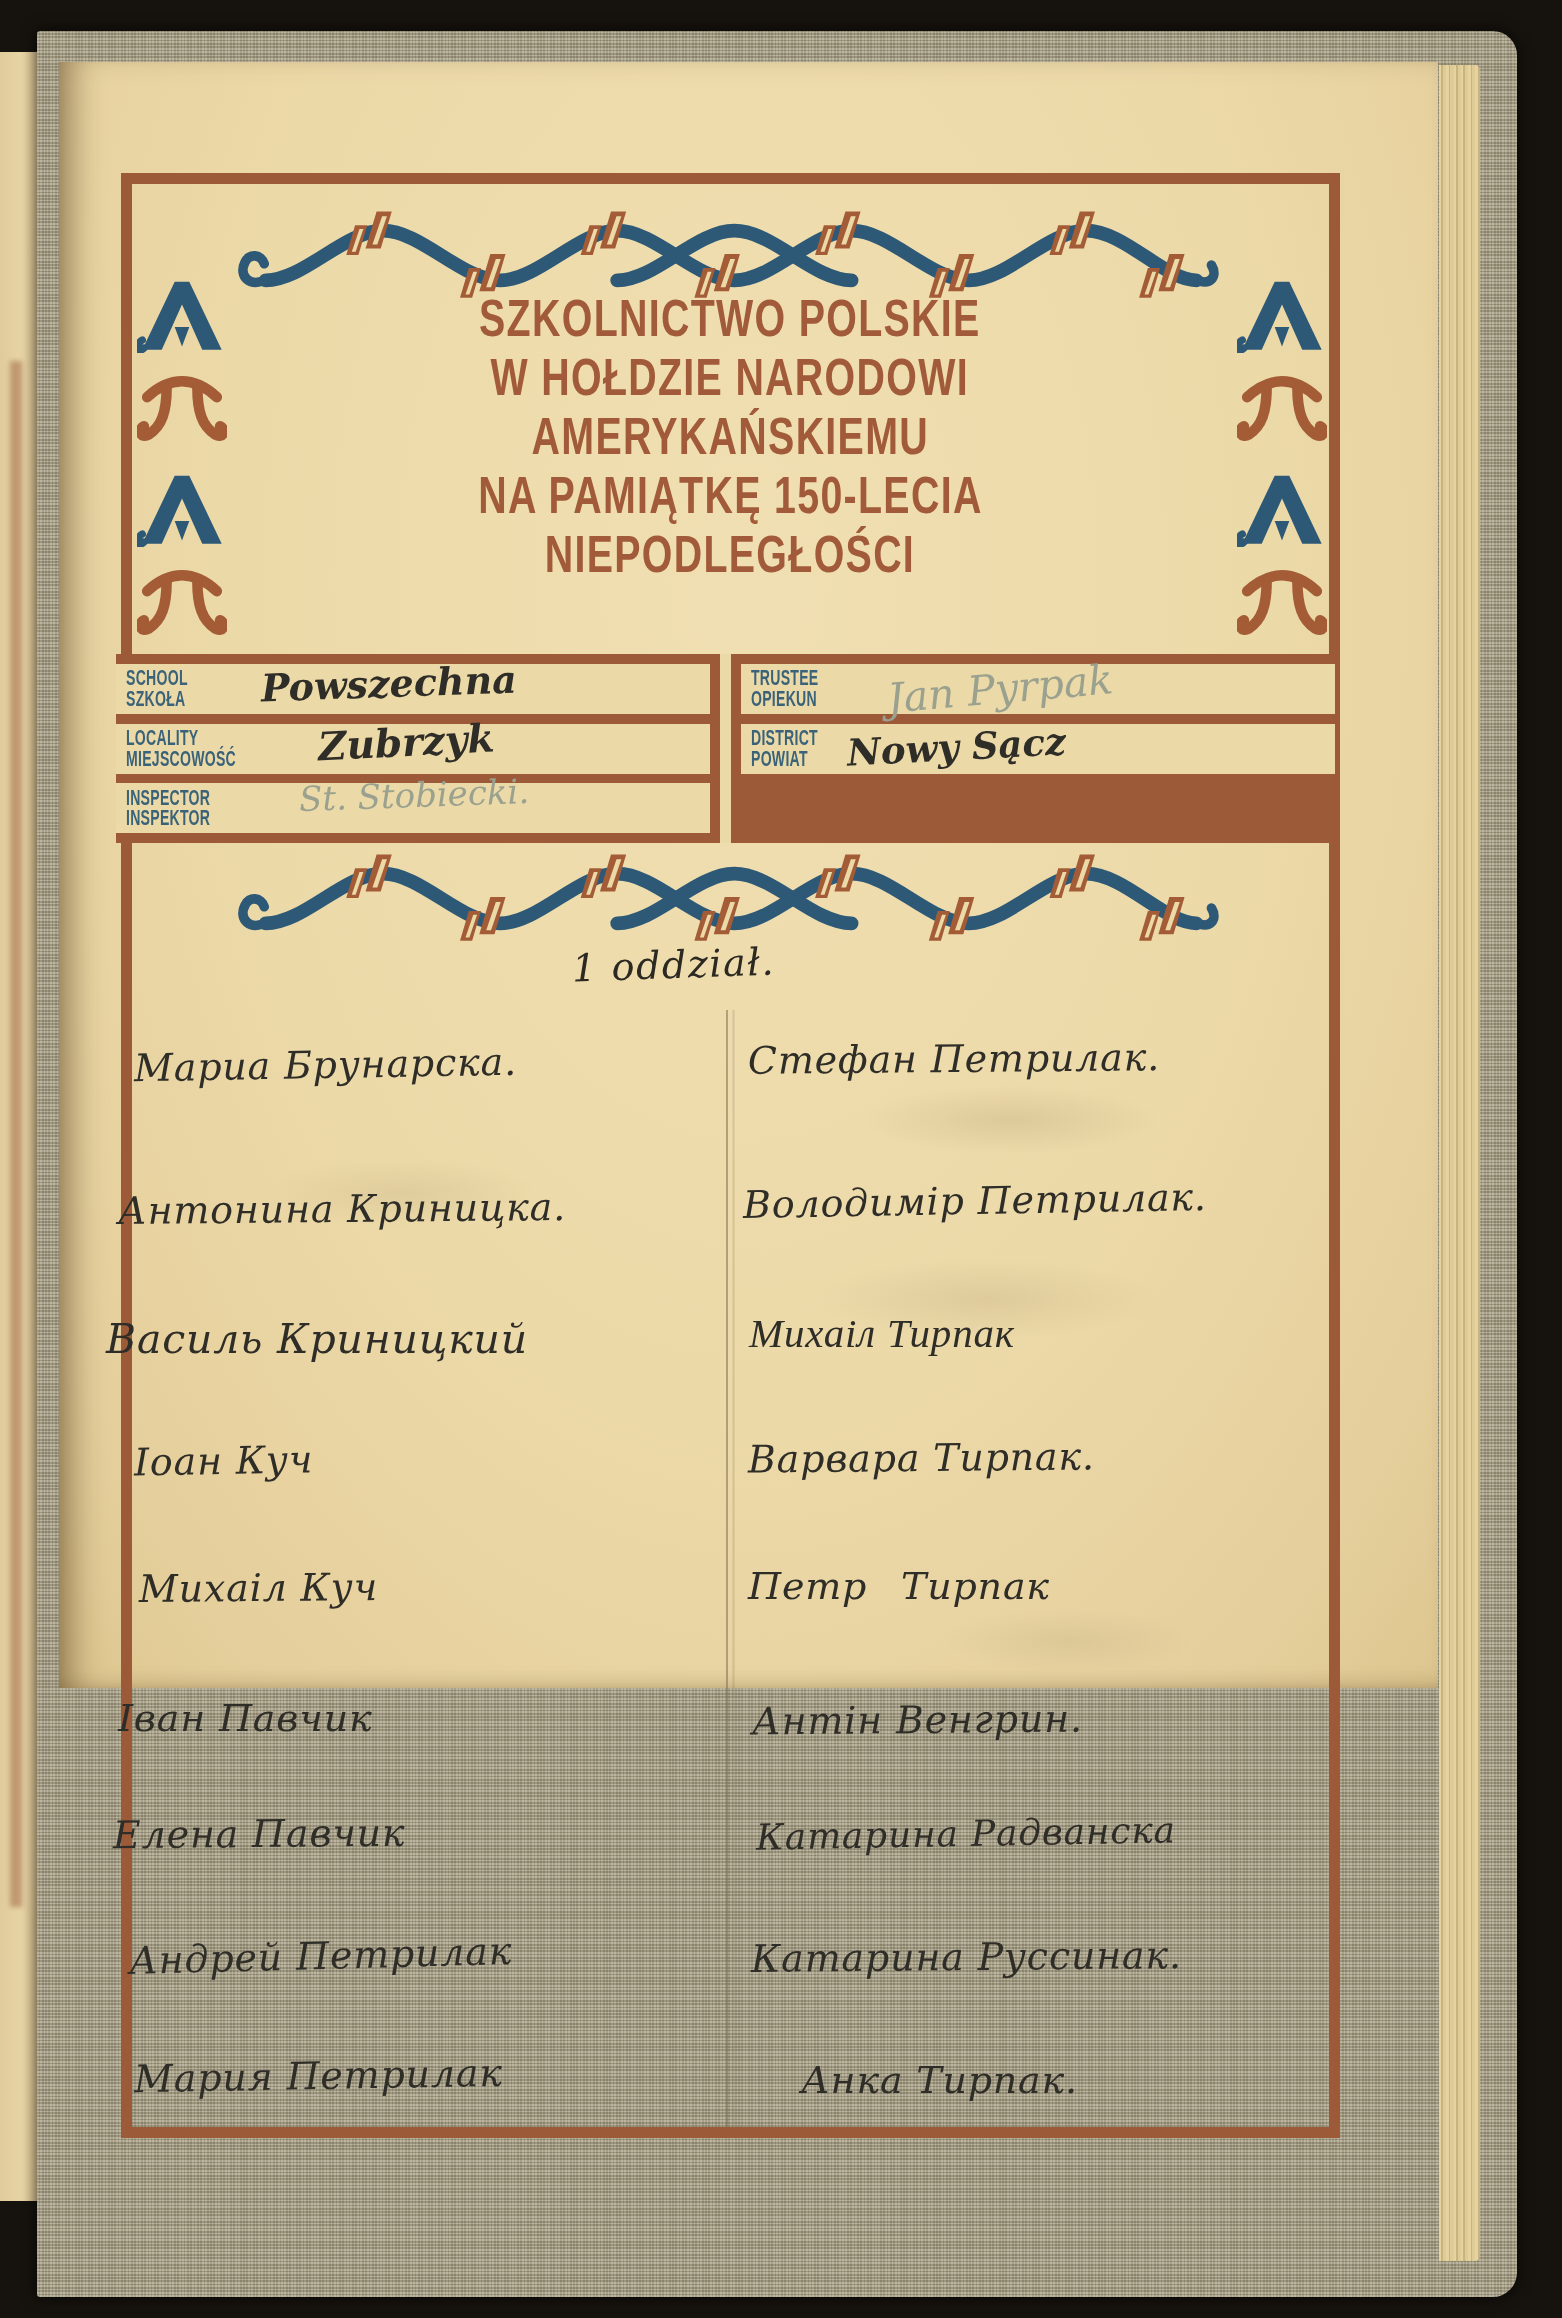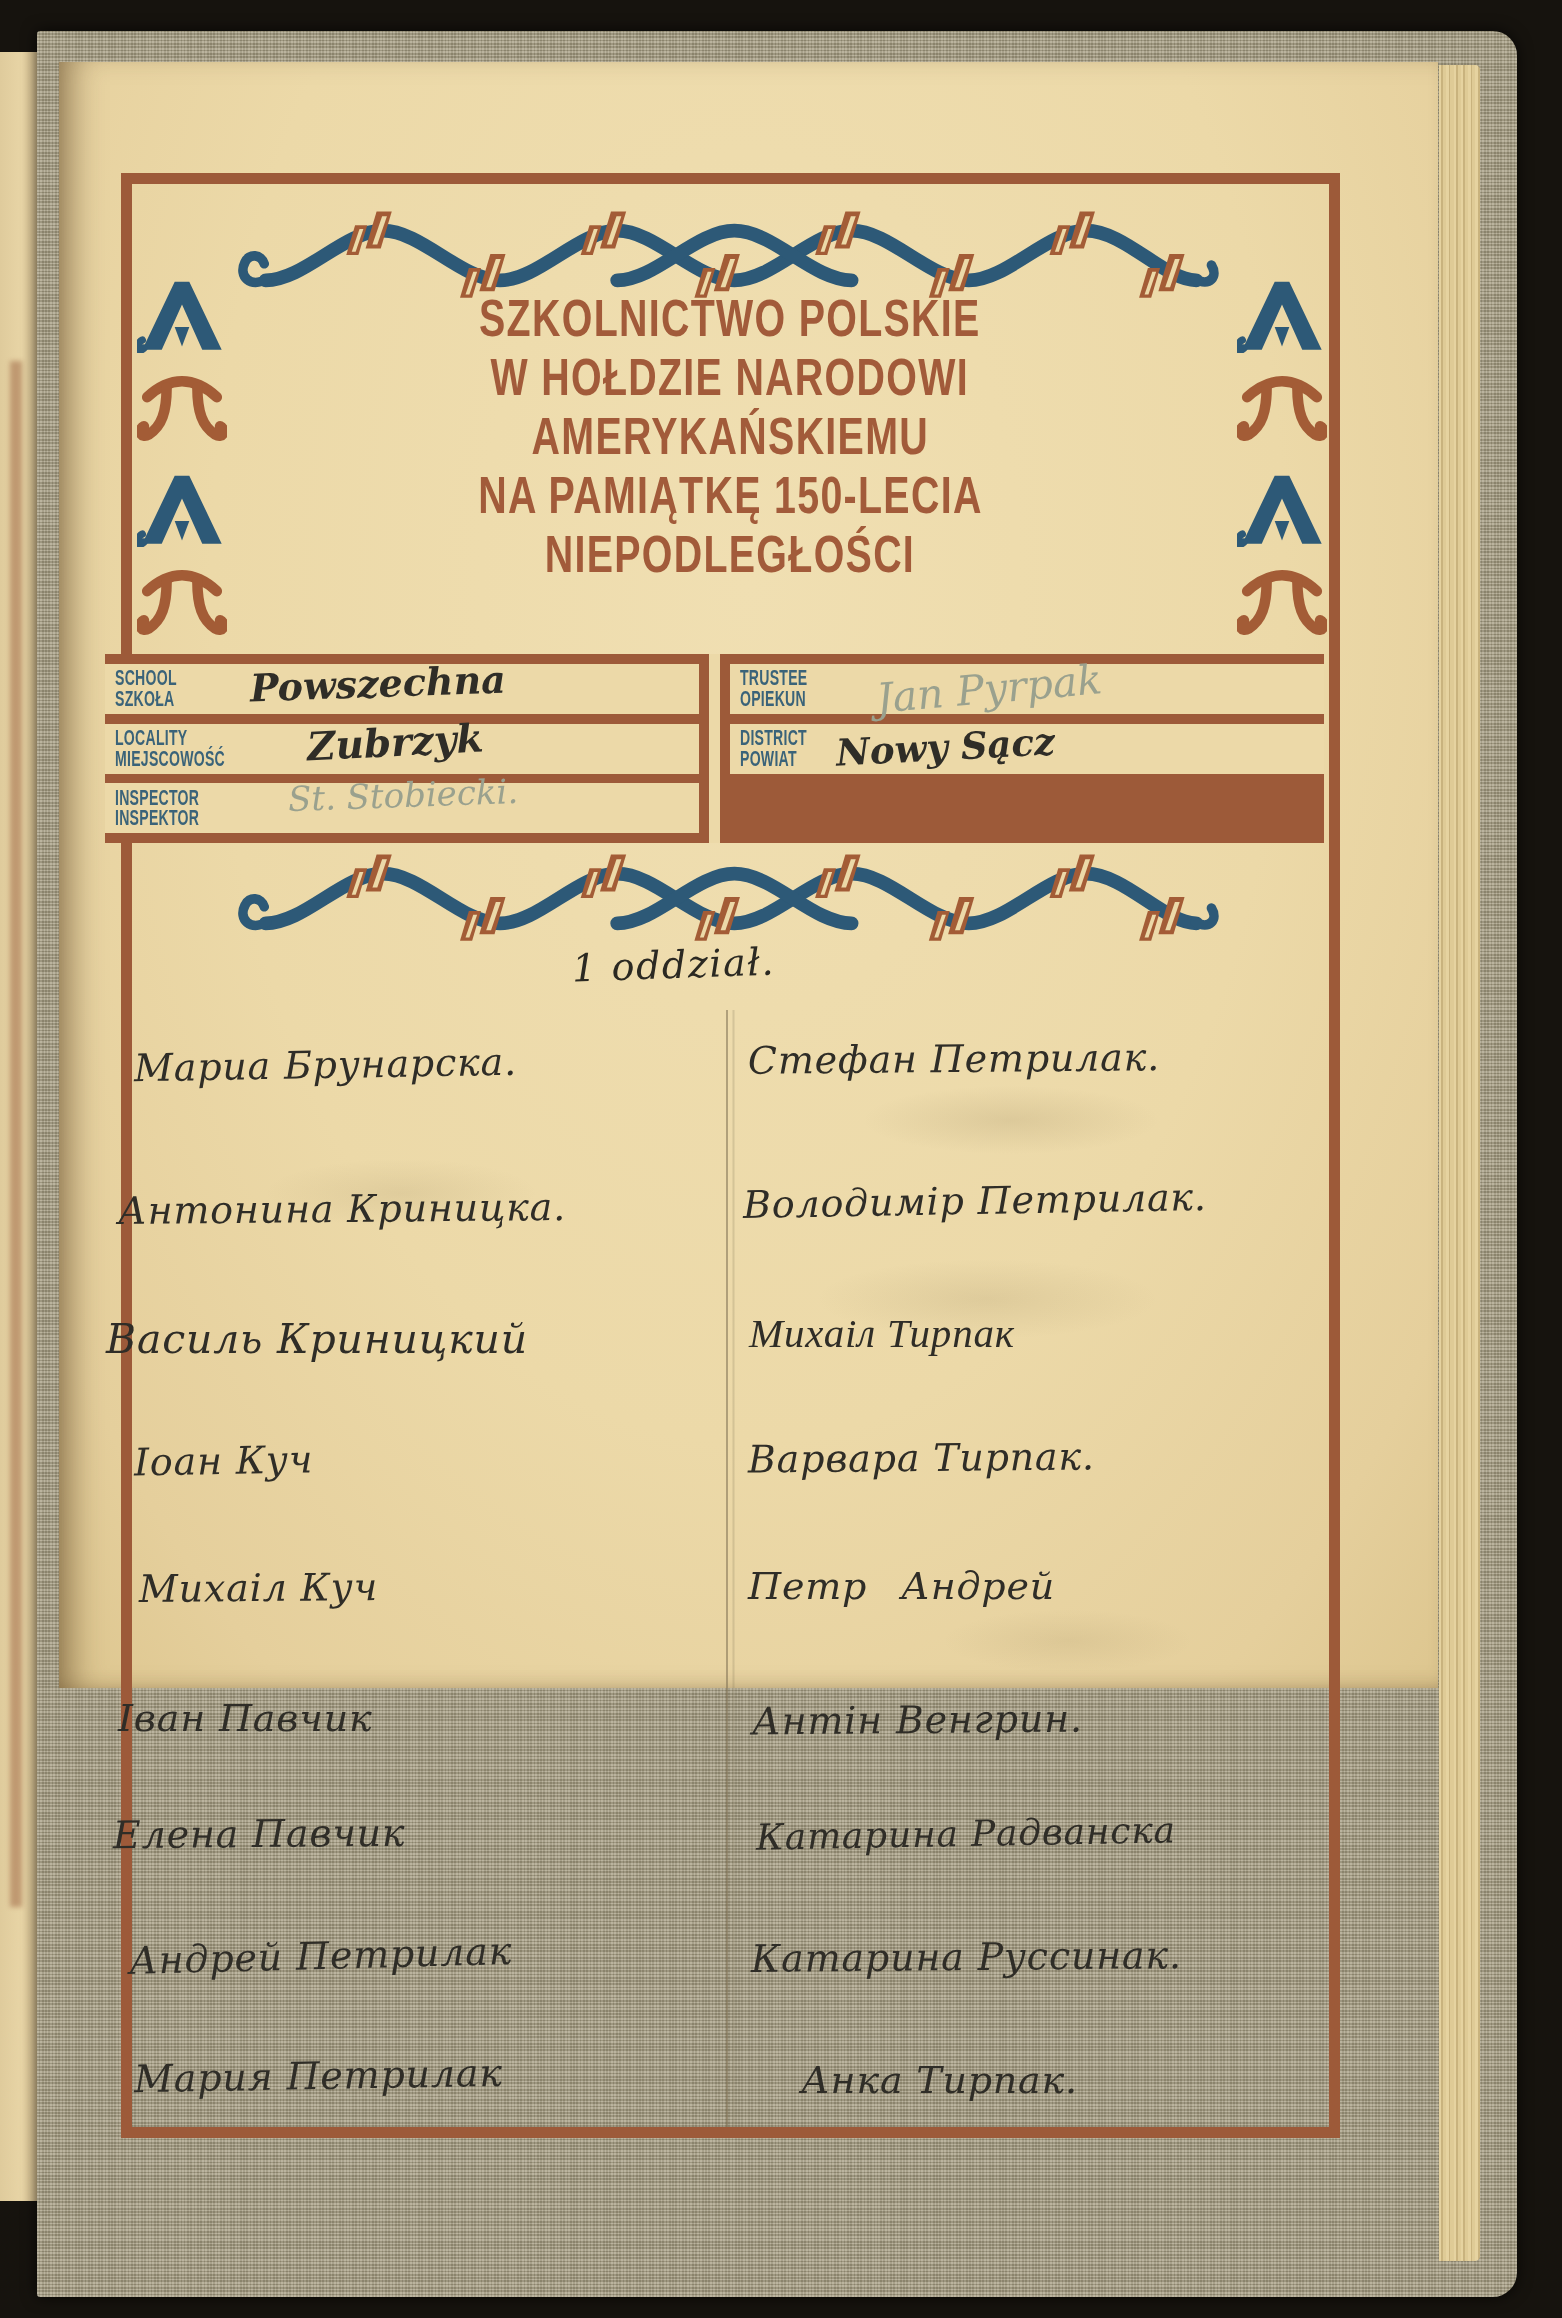--- a/index.html
+++ b/index.html
@@ -61,21 +61,21 @@
   .side-motif{position:absolute;width:90px;height:81px;}
   
   .title-block{position:absolute;left:187px;top:230px;width:968px;}
   .title-line{
     height:59px;line-height:54px;text-align:center;white-space:nowrap;
     color:#a25b3a;font-weight:700;font-size:48px;letter-spacing:1.6px;
   }
   .title-line>span{display:inline-block;transform:scale(.82,1.08);}
   
   .form-table{
-    position:absolute;left:46px;top:592px;width:1219px;
+    position:absolute;left:57px;top:592px;width:1219px;
     background:#9d5a39;
     display:grid;grid-template-columns:1fr 1fr;
     column-gap:31px;row-gap:9.8px;padding:9.8px 0;box-sizing:border-box;
   }
   .form-table .mid-stripe{
     position:absolute;left:calc(50% - 5.7px);top:0;width:11.4px;height:100%;
     background:#ecd9a8;
   }
   .form-cell{
     position:relative;height:50px;background:#ecd9a8;
@@ -253,19 +253,19 @@
   <div class="sig" style="left:80px;top:1504px;transform:rotate(-0.5deg);">Михаіл Куч</div>
   <div class="sig" style="left:59px;top:1634px;">Іван Павчик</div>
   <div class="sig" style="left:54px;top:1750px;transform:rotate(-0.5deg);">Елена Павчик</div>
   <div class="sig" style="left:70px;top:1872px;transform:rotate(-1.5deg);">Андрей Петрилак</div>
   <div class="sig" style="left:75px;top:1992px;transform:rotate(-1deg);">Мария Петрилак</div>
 
   <div class="sig" style="left:689px;top:975px;transform:rotate(-0.5deg);">Стефан Петрилак.</div>
   <div class="sig" style="left:684px;top:1117px;transform:rotate(-1deg);">Володимір Петрилак.</div>
   <div class="sig" style="left:690px;top:1247px;font-size:41px;font-family:Liberation Serif, serif;">Михаіл Тирпак</div>
   <div class="sig" style="left:689px;top:1374px;transform:rotate(-0.5deg);">Варвара Тирпак.</div>
-  <div class="sig" style="left:689px;top:1502px;word-spacing:21px;">Петр Андрей</div>
+  <div class="sig" style="left:689px;top:1502px;word-spacing:21px;">Петр Тирпак</div>
   <div class="sig" style="left:693px;top:1636px;transform:rotate(-0.5deg);">Антін Венгрин.</div>
   <div class="sig" style="left:697px;top:1751px;font-size:36px;transform:rotate(-1deg);">Катарина Радванска</div>
   <div class="sig" style="left:692px;top:1873px;transform:rotate(-0.5deg);">Катарина Руссинак.</div>
   <div class="sig" style="left:742px;top:1996px;">Анка Тирпак.</div>
 </div>
 
 
 </body></html>

